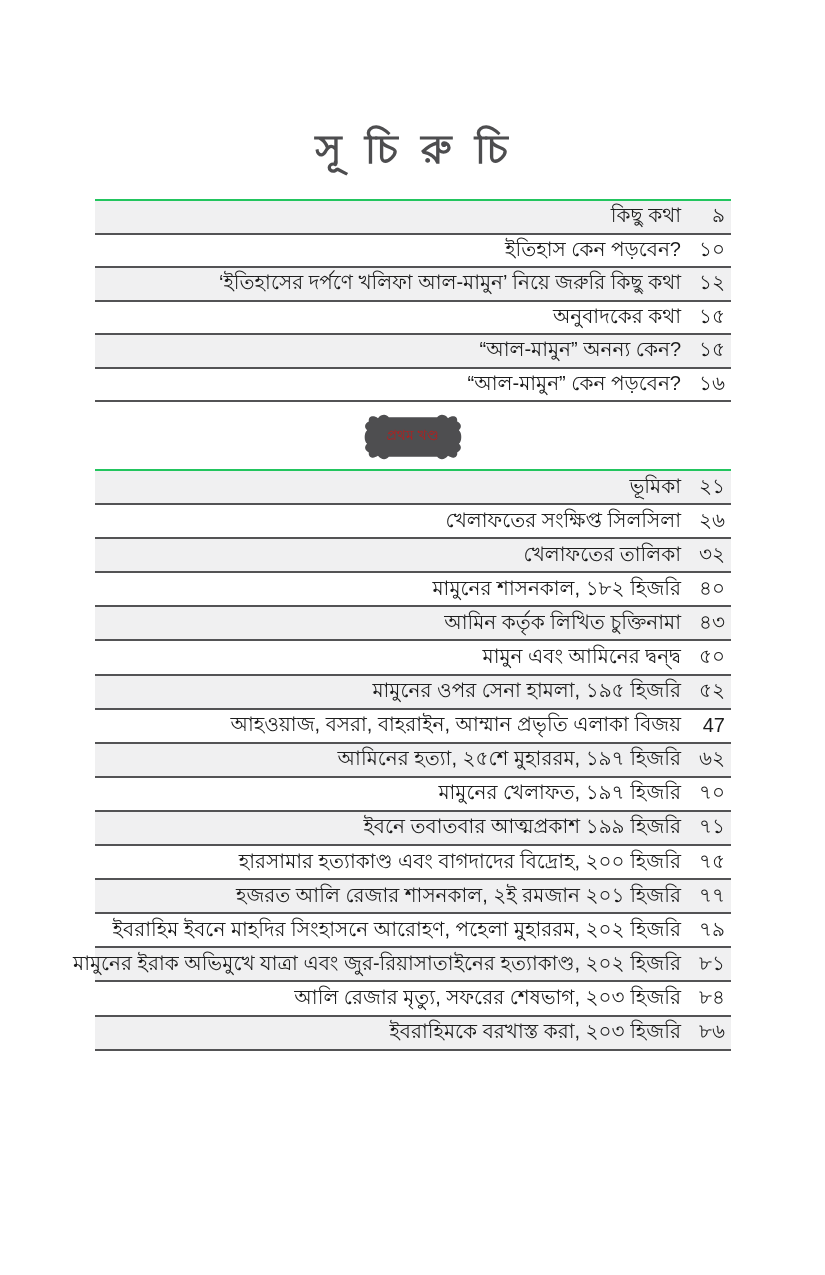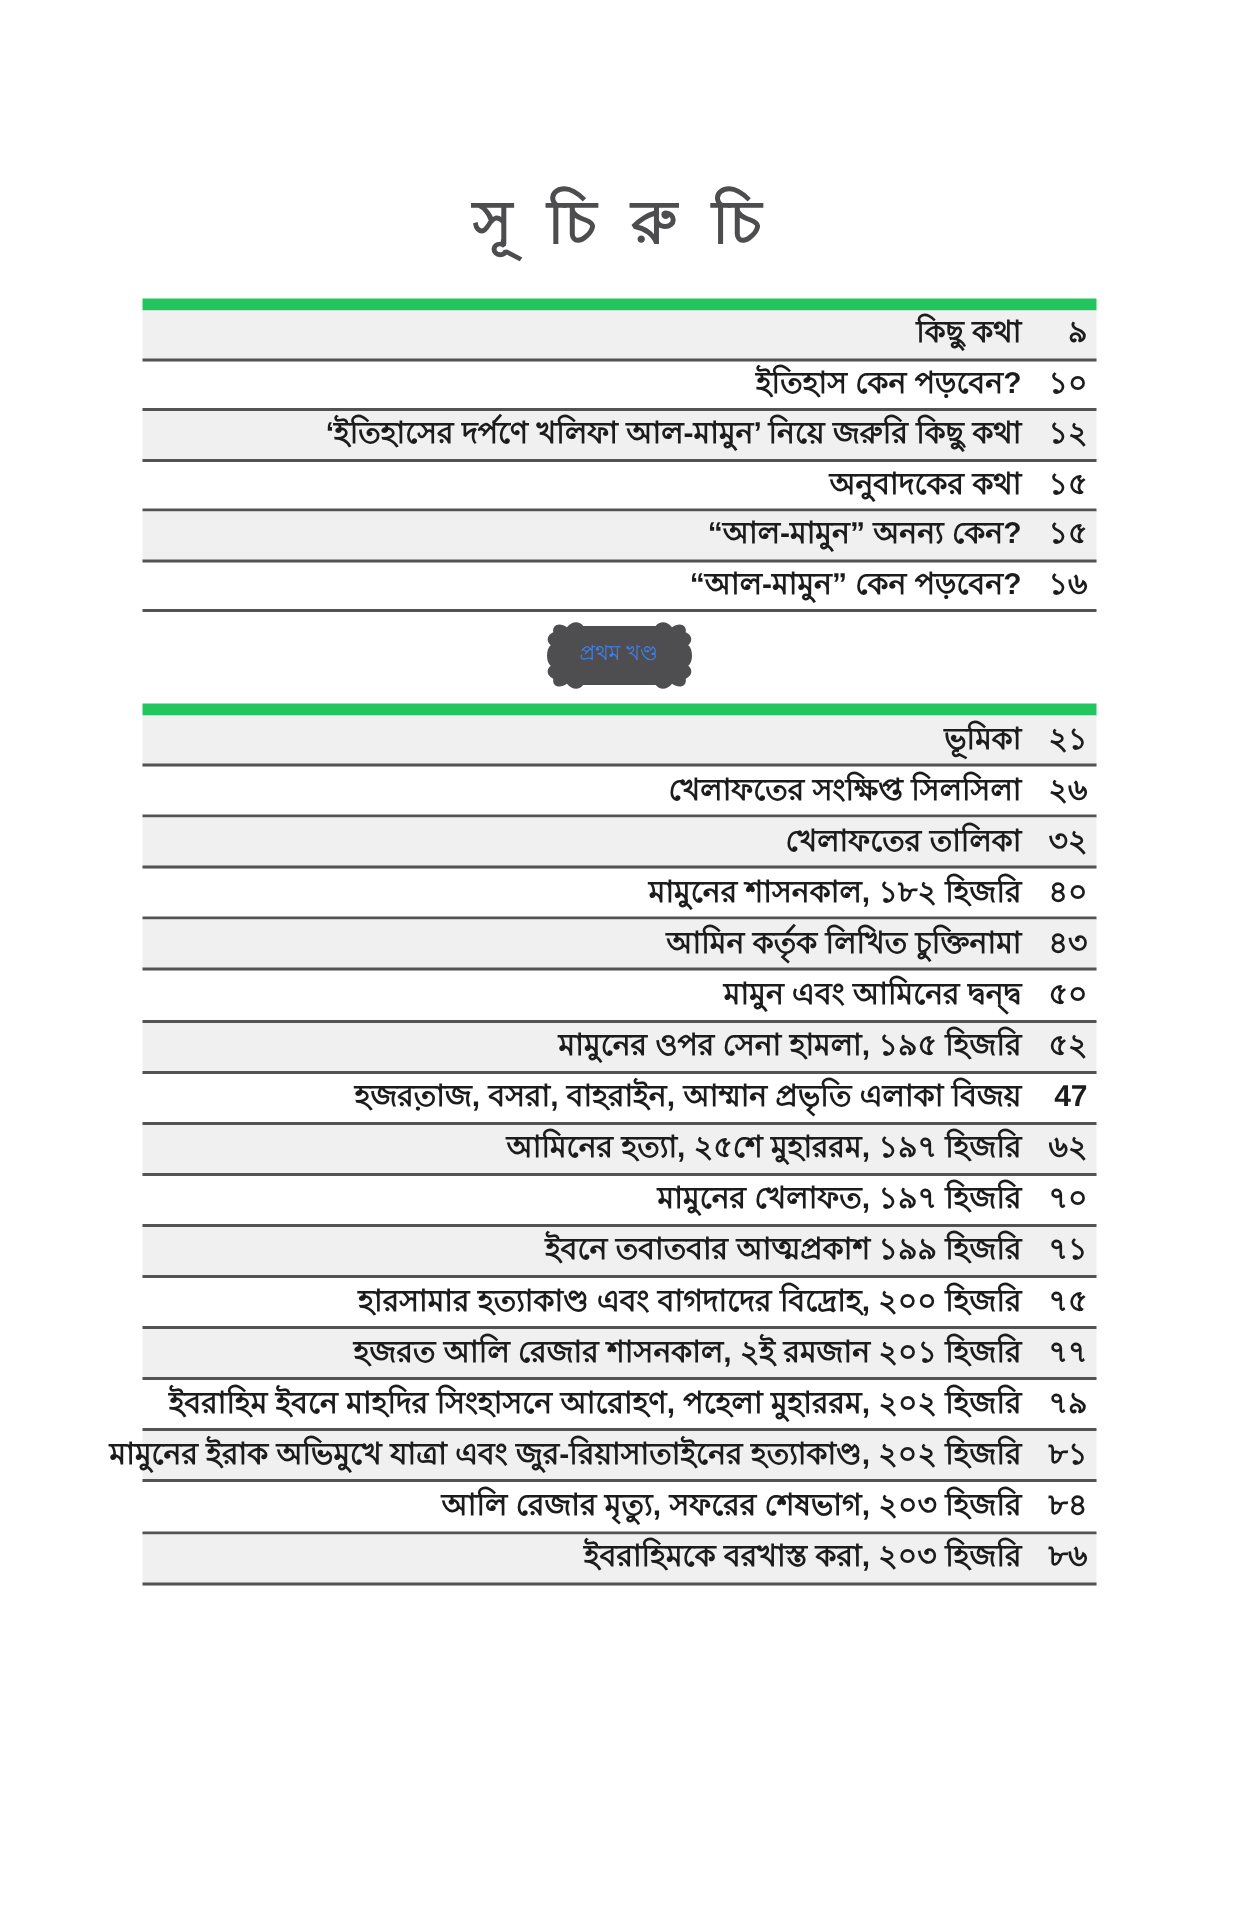--- a/index.html
+++ b/index.html
@@ -22,23 +22,22 @@
     font-weight: bold;
     color: #4d4d4f;
     letter-spacing: 2px;
     word-spacing: 8px;
     line-height: 1.1;
   }
   .toc-list {
     position: absolute;
     left: 95px;
     width: 636px;
-    border-top: 8px solid #22c55e;
+    border-top: 2px solid #22c55e;
     box-sizing: border-box;
-    font-weight: bold;
   }
   .toc-front { top: 170px; }
   .toc-part1 { top: 440px; }
   .row {
     display: flex;
     align-items: center;
     justify-content: flex-end;
     border-bottom: 2px solid #535355;
     font-size: 20px;
     color: #1c1c1c;
@@ -71,21 +70,21 @@
     top: 0; left: 0;
     width: 100%; height: 100%;
   }
   .section-badge .badge-label {
     position: absolute;
     top: 0; left: 0;
     width: 100%; height: 100%;
     display: flex;
     align-items: center;
     justify-content: center;
-    color: #3b82f6;
+    color: #b91c1c;
     font-size: 14px;
     padding-bottom: 2px;
     box-sizing: border-box;
   }
 </style>
 </head>
 <body>
 
 <div class="page">
 
@@ -166,21 +165,21 @@
     <span class="row-title">মামুন এবং আমিনের দ্বন্দ্ব</span>
     <span class="row-page">৫০</span>
   </div>
 
   <div class="row">
     <span class="row-title">মামুনের ওপর সেনা হামলা, ১৯৫ হিজরি</span>
     <span class="row-page">৫২</span>
   </div>
 
   <div class="row">
-    <span class="row-title">হজরত়াজ, বসরা, বাহরাইন, আম্মান প্রভৃতি এলাকা বিজয়</span>
+    <span class="row-title">আহওয়াজ, বসরা, বাহরাইন, আম্মান প্রভৃতি এলাকা বিজয়</span>
     <span class="row-page">47</span>
   </div>
 
 
   <div class="row">
     <span class="row-title">আমিনের হত্যা, ২৫শে মুহাররম, ১৯৭ হিজরি</span>
     <span class="row-page">৬২</span>
   </div>
 
   <div class="row">

